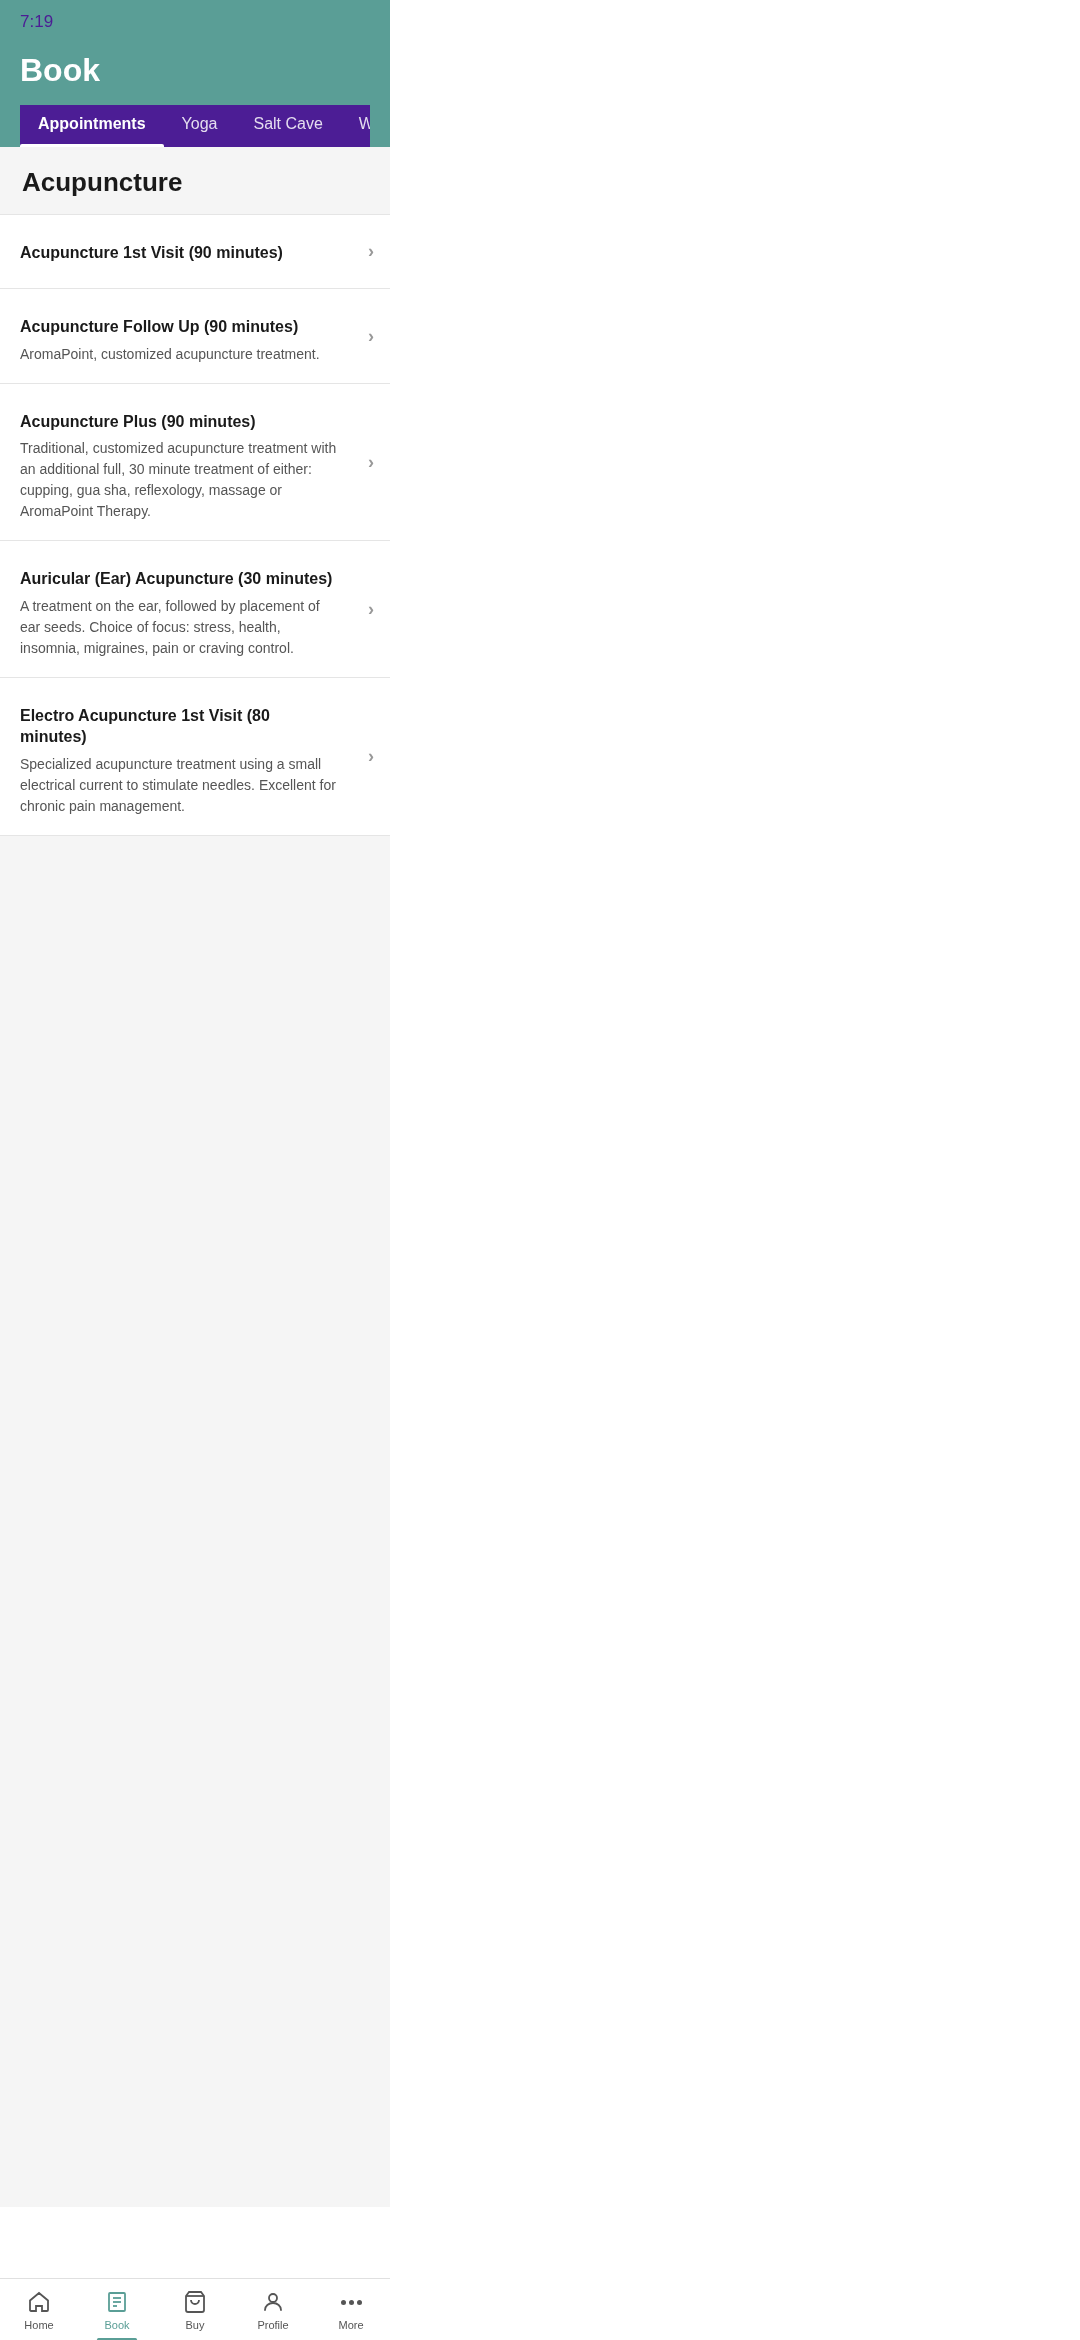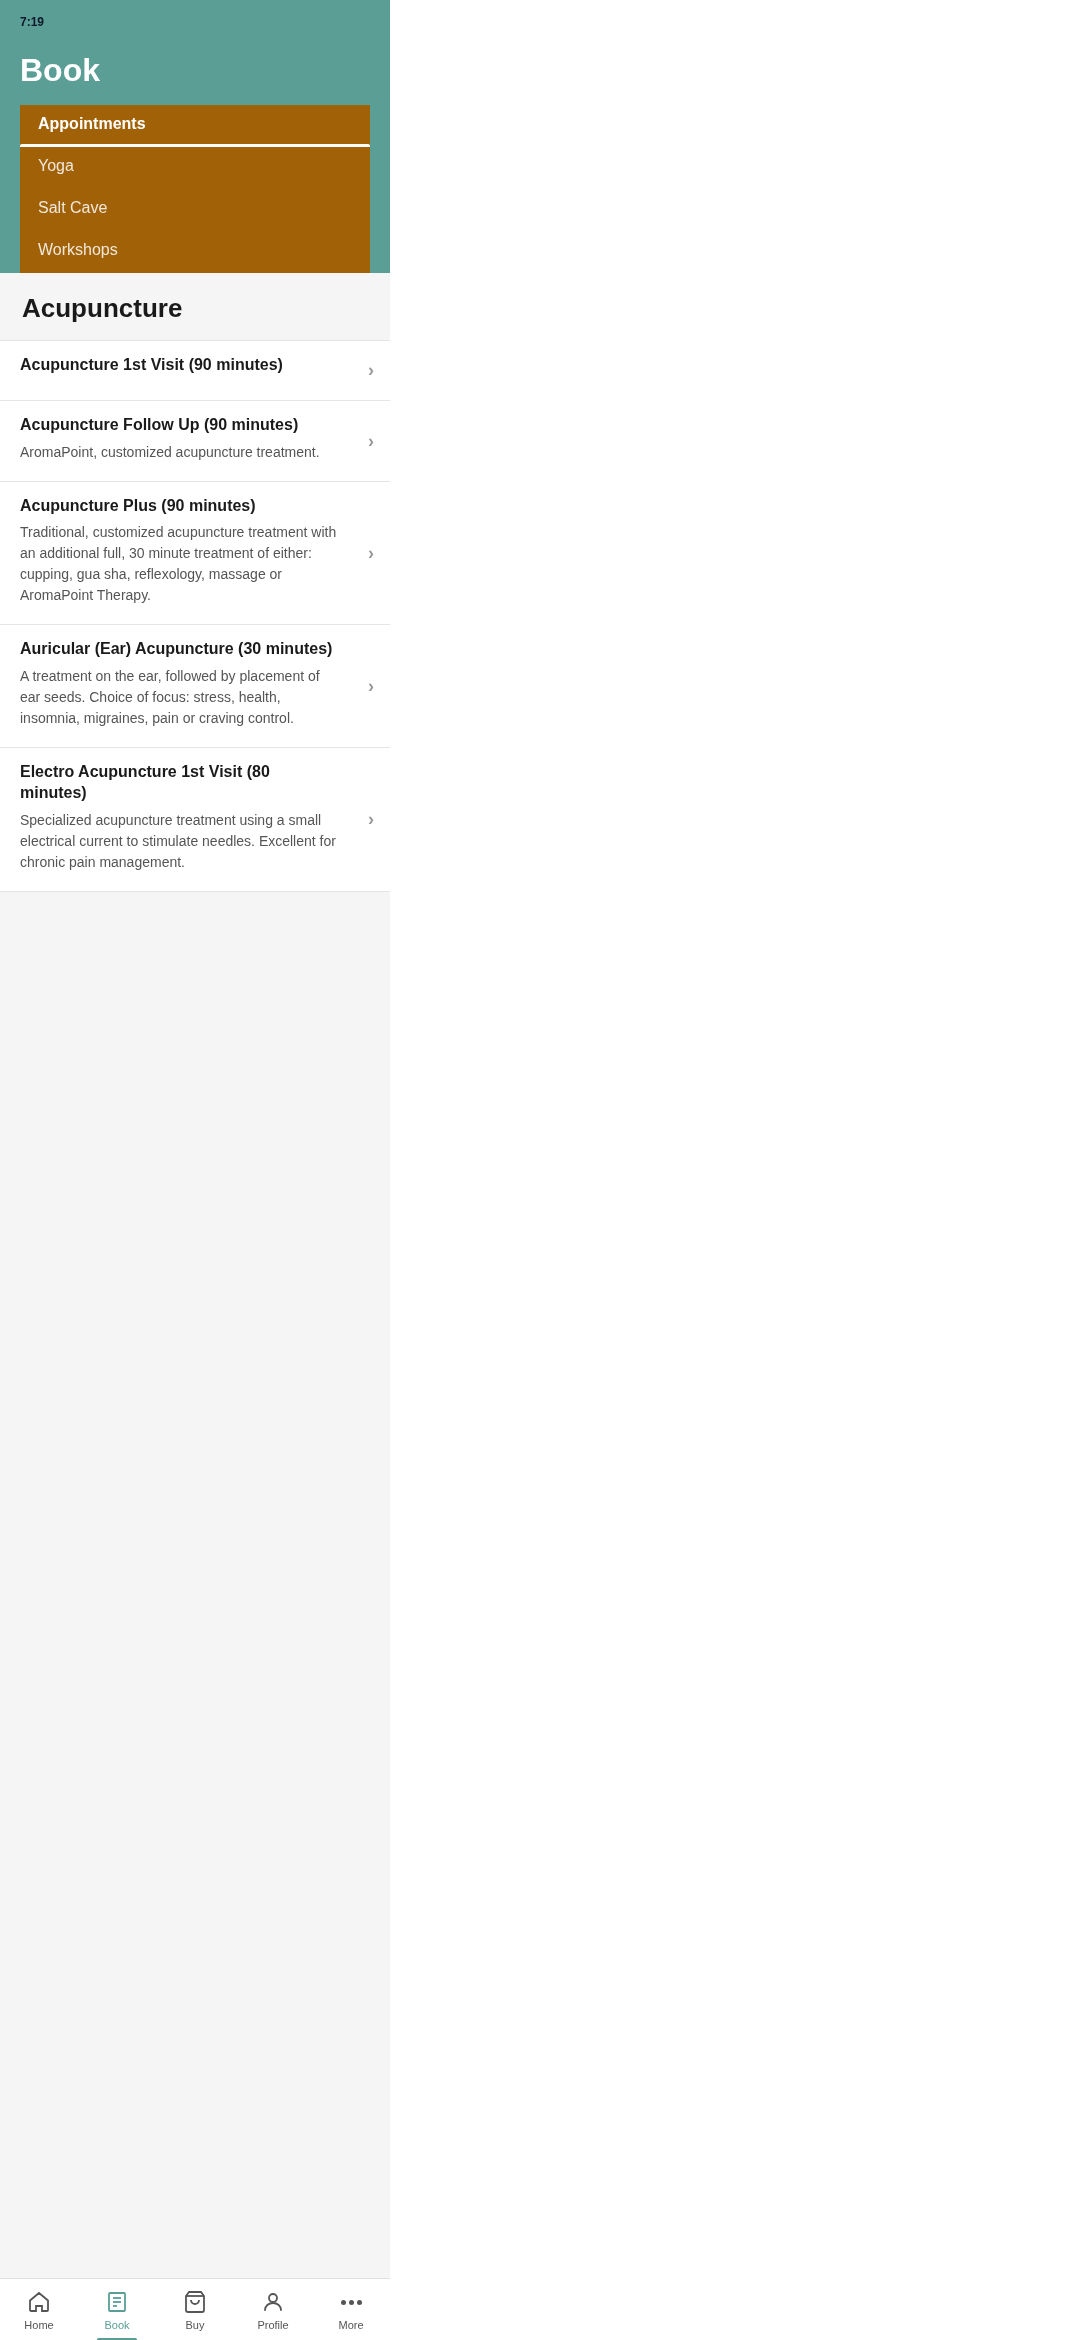--- a/index.html
+++ b/index.html
@@ -21,47 +21,46 @@
     
     .status-bar {
       background: #5a9e96;
       height: 44px;
       display: flex;
       align-items: center;
       padding: 0 20px;
     }
 
     .status-time {
-      color: #0f172a;
-      font-size: 12px;
-      font-weight: 700;
+      color: #4c1d95;
+      font-size: 17px;
+      font-weight: 400;
     }
 
     
     .header {
       background: #5a9e96;
       padding: 8px 20px 0 20px;
     }
 
     .header-title {
       color: white;
       font-size: 32px;
       font-weight: 700;
       margin-bottom: 16px;
     }
 
     
     .tab-nav {
-      background: #a16207;
+      background: #4c1d95;
       display: flex;
       overflow-x: auto;
       scrollbar-width: none;
       -ms-overflow-style: none;
       border-bottom: none;
-      flex-direction: column;
     }
 
     .tab-nav::-webkit-scrollbar {
       display: none;
     }
 
     .tab-item {
       color: rgba(255,255,255,0.85);
       font-size: 16px;
       padding: 10px 18px 14px 18px;
@@ -103,21 +102,21 @@
     }
 
     
     .service-list {
       background: #f5f5f5;
     }
 
     .service-item {
       background: white;
       border-top: 1px solid #e5e5e5;
-      padding: 14px 50px 18px 20px;
+      padding: 28px 50px 18px 20px;
       position: relative;
       cursor: pointer;
     }
 
     .service-item:last-child {
       border-bottom: 1px solid #e5e5e5;
     }
 
     .service-name {
       font-size: 16px;

